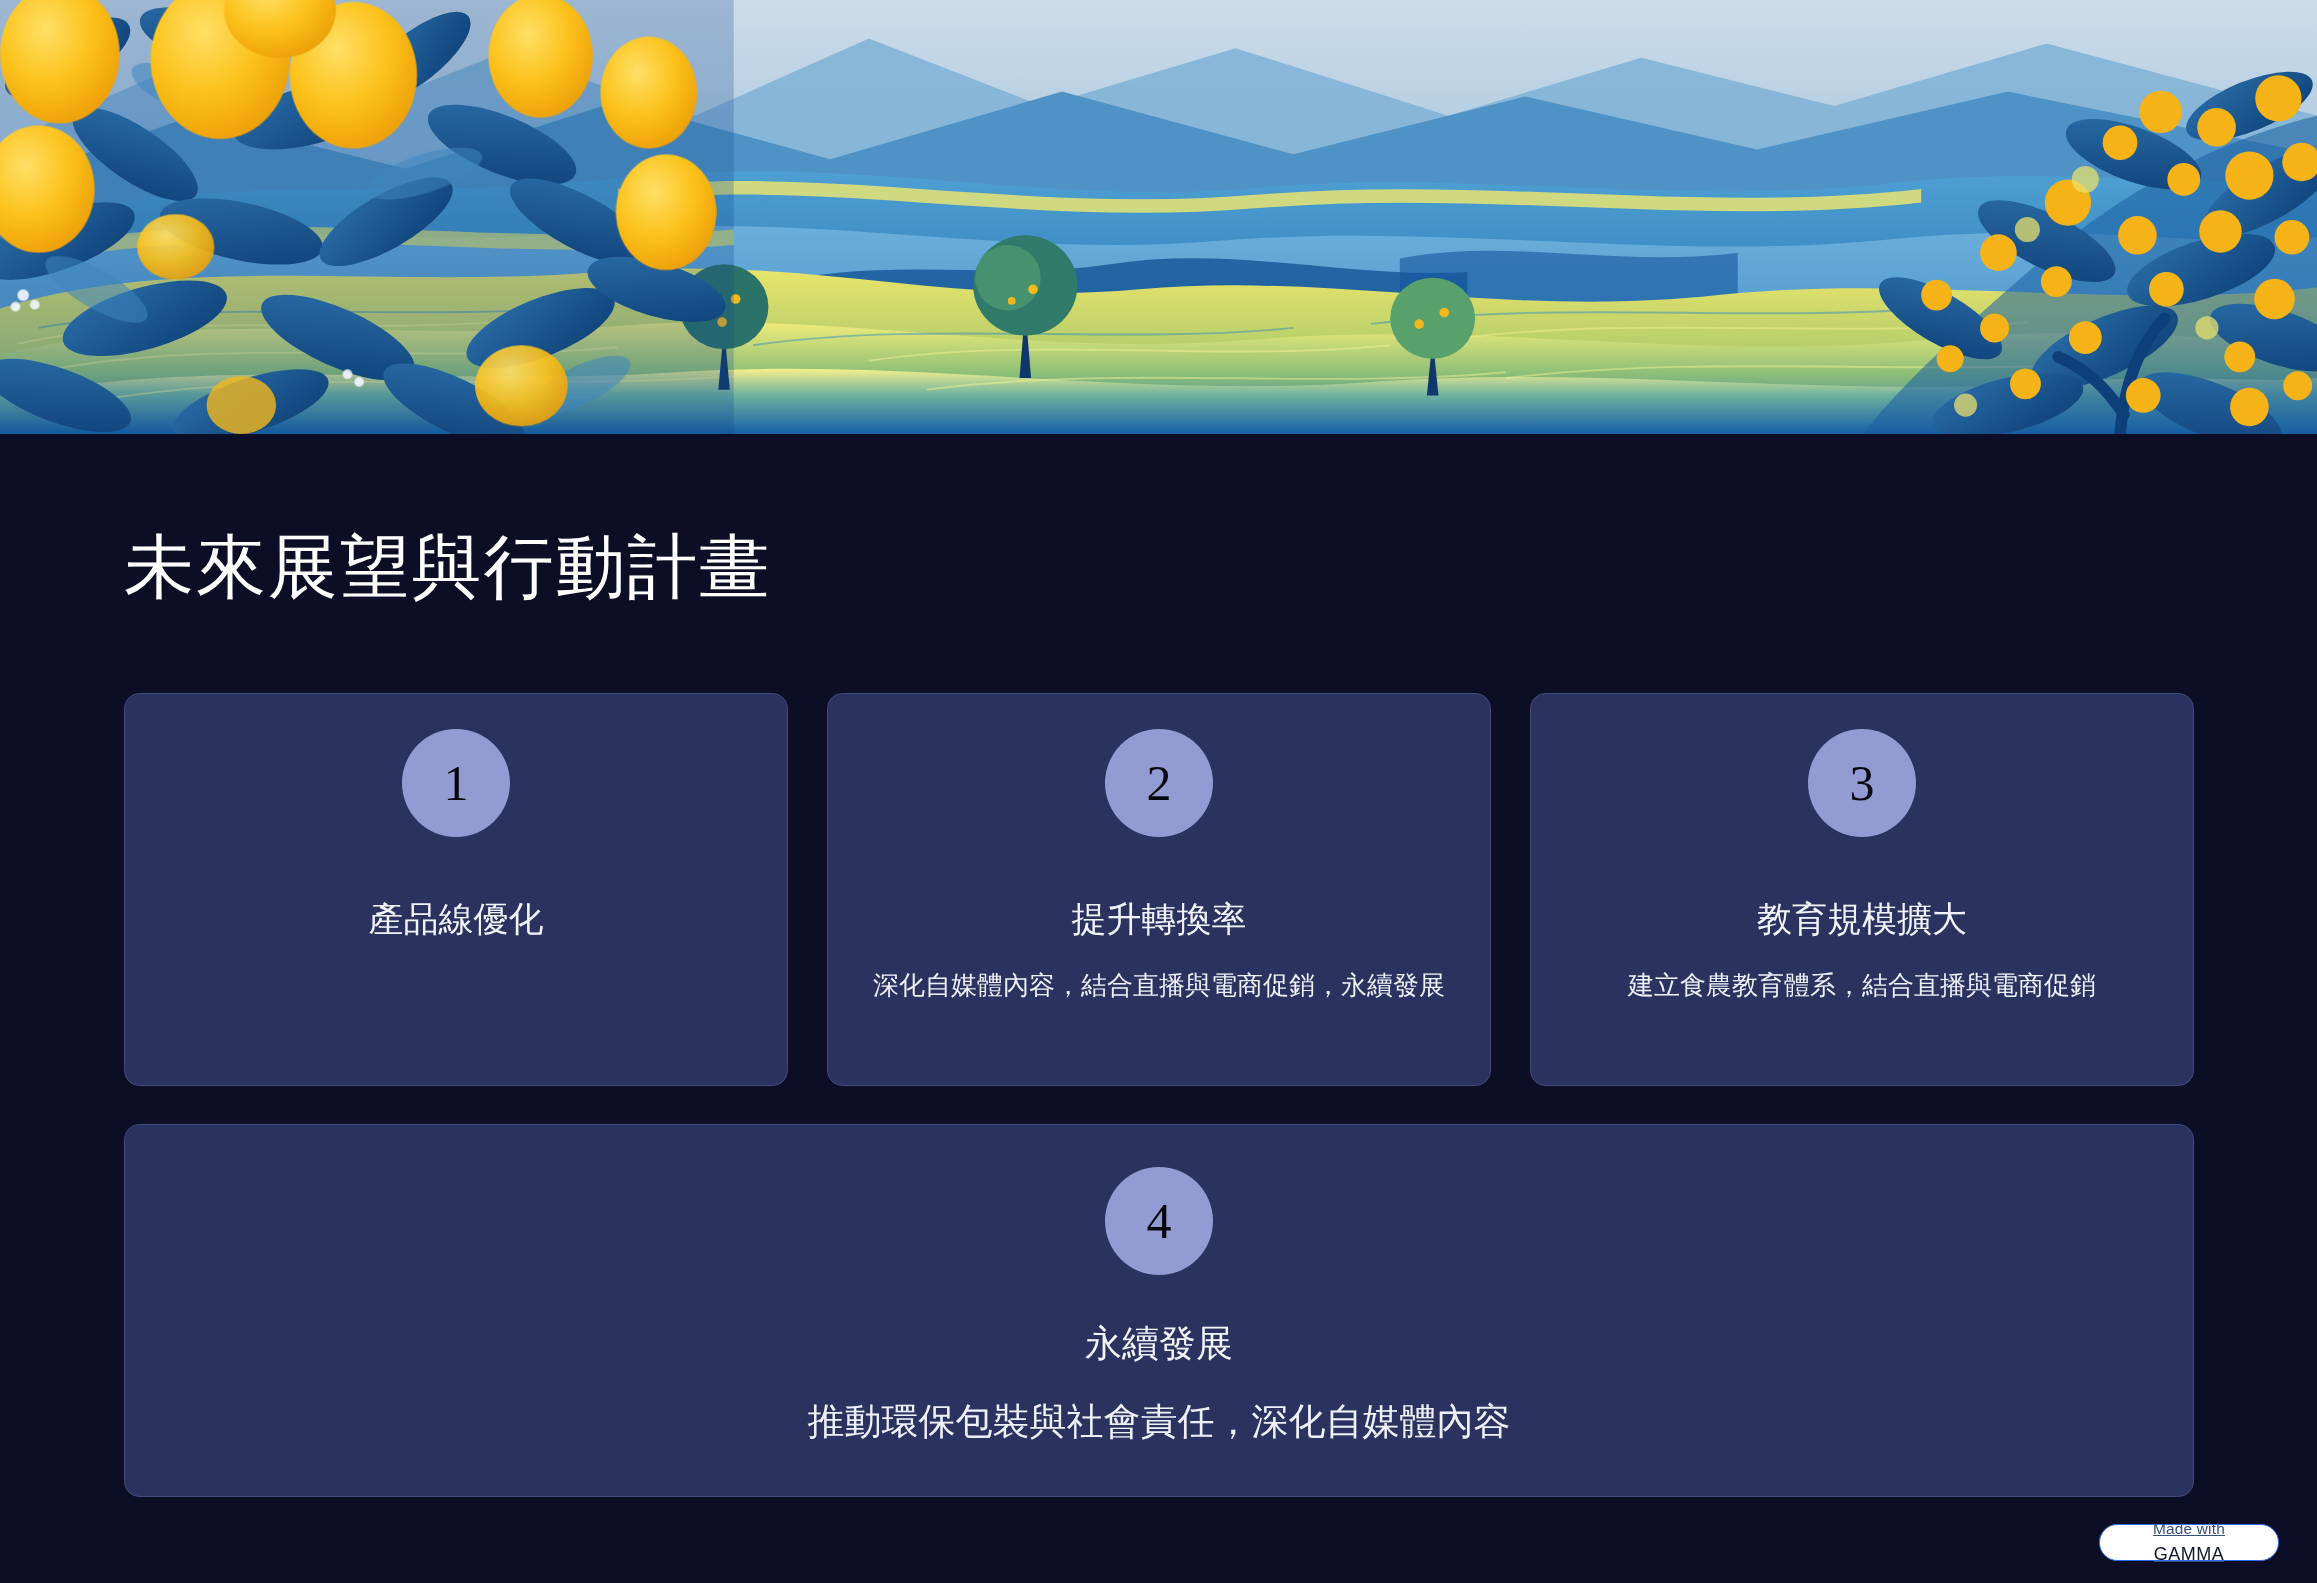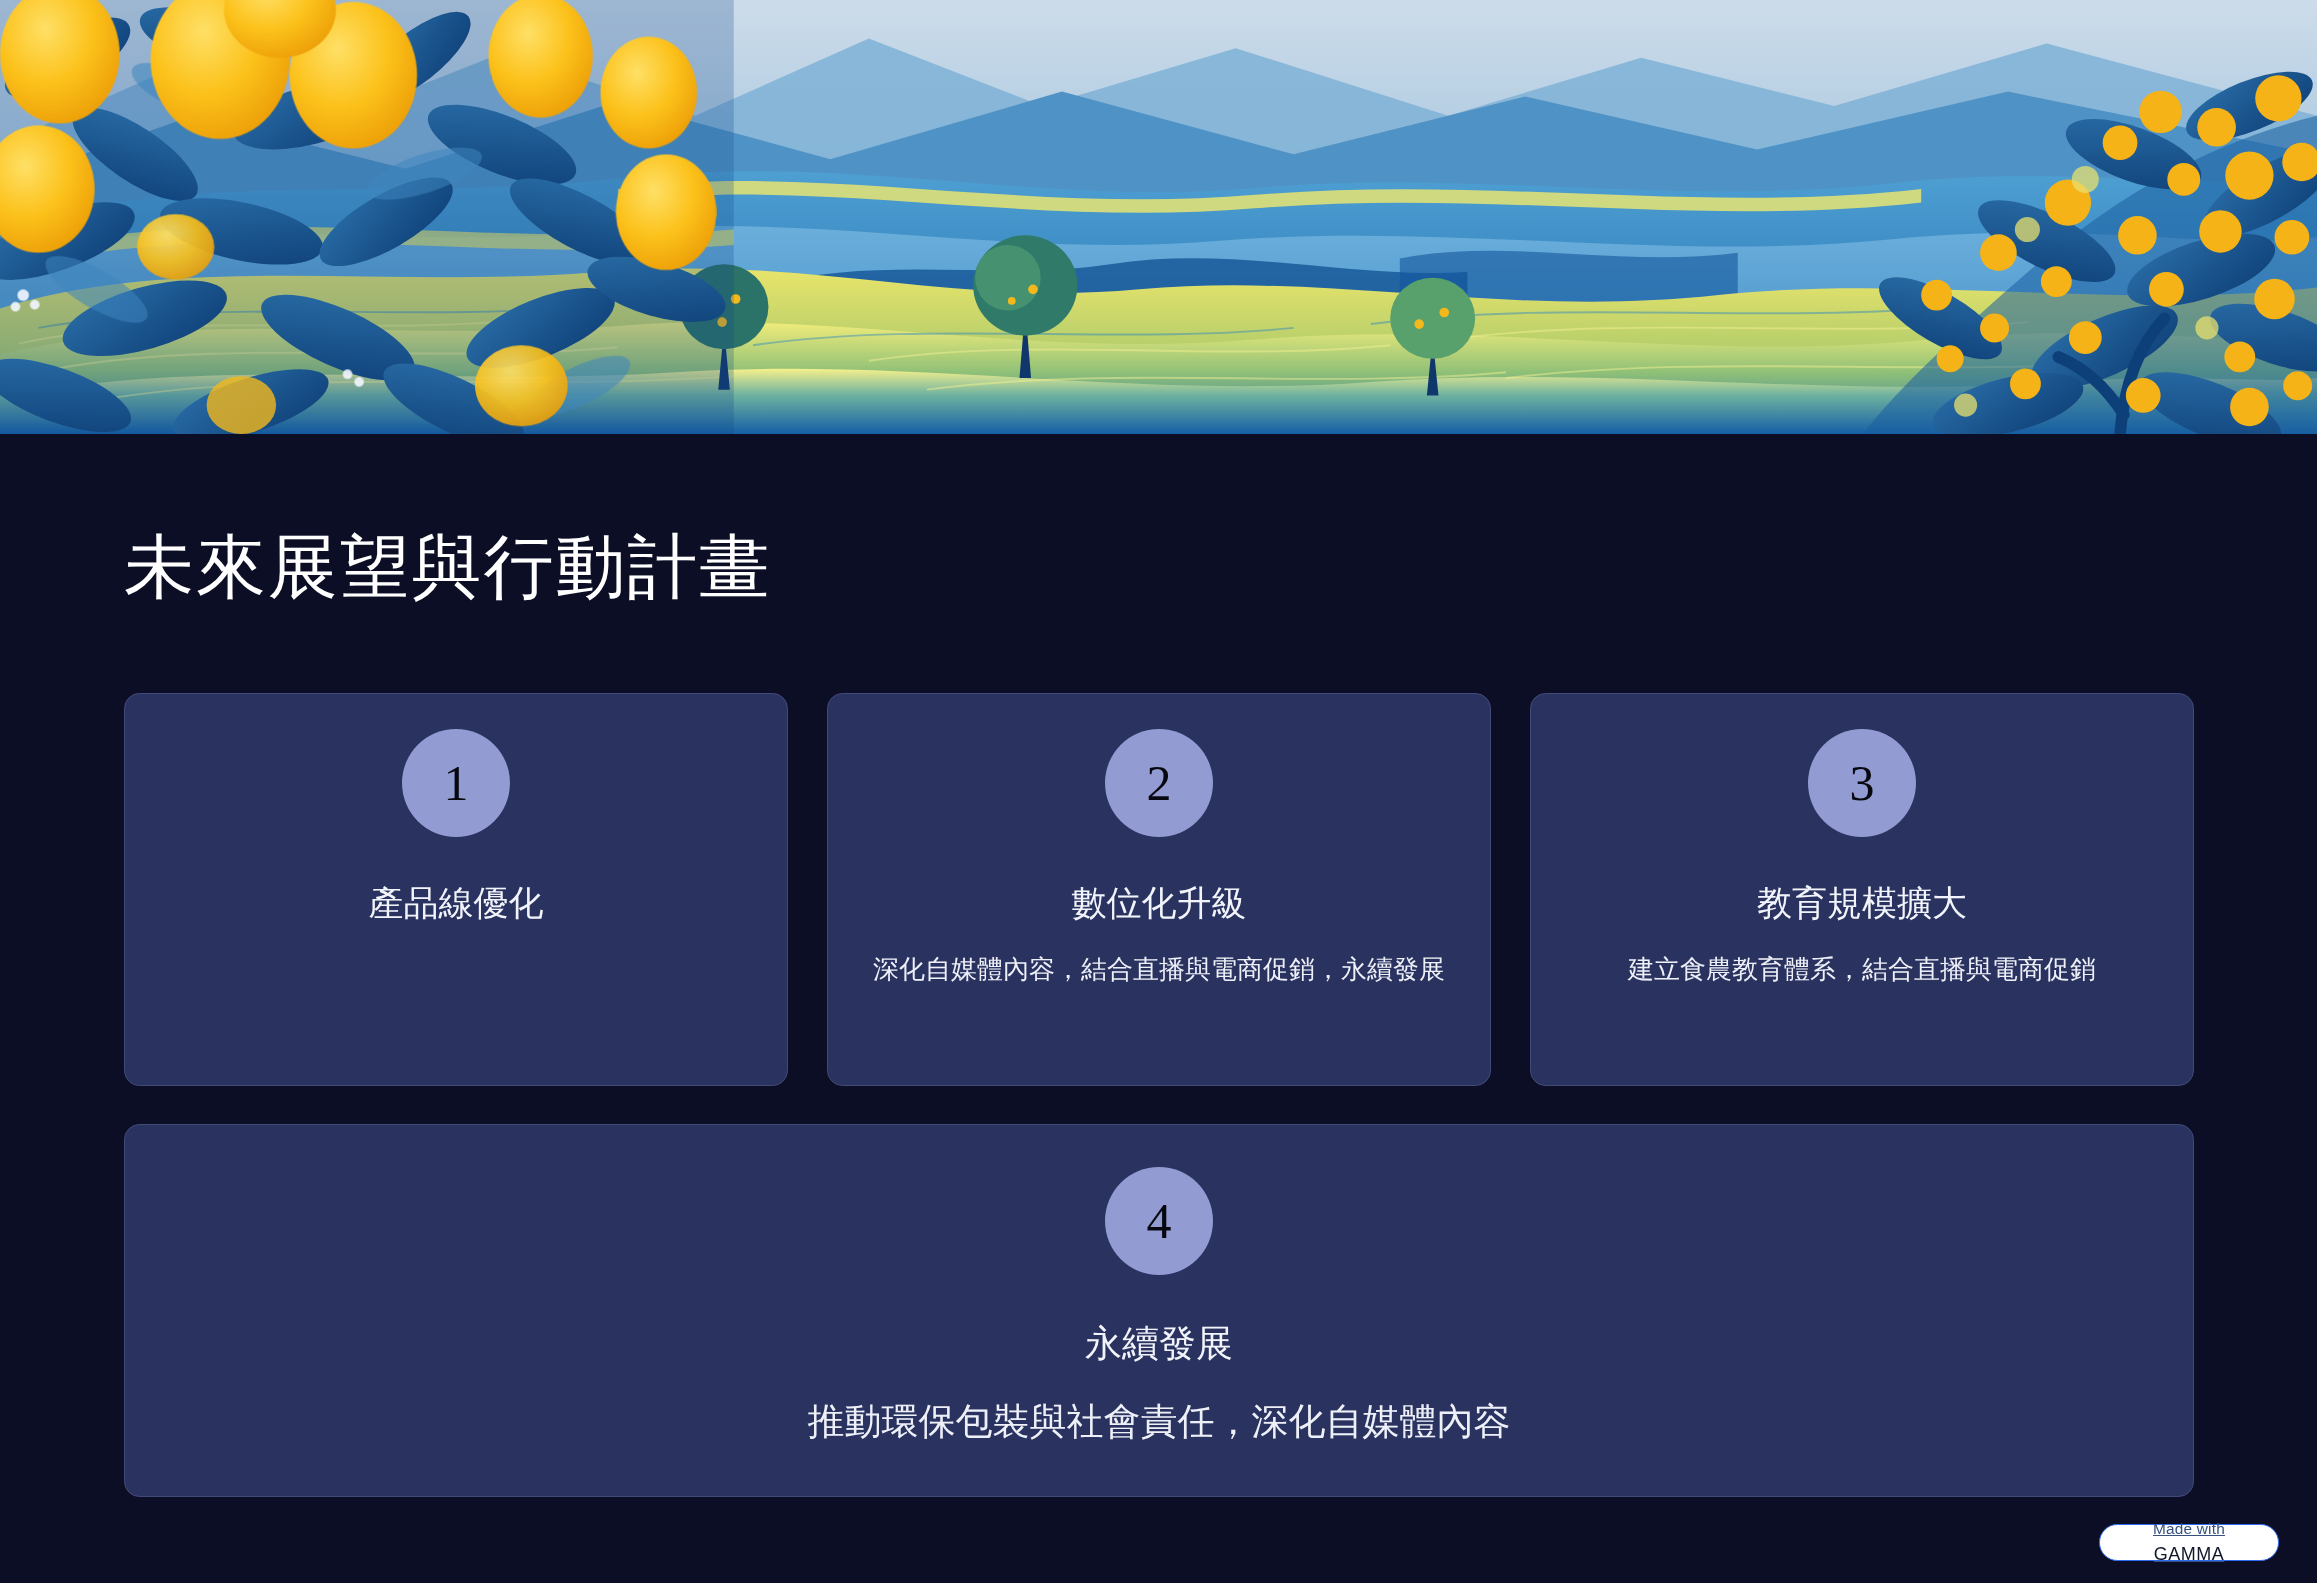--- a/index.html
+++ b/index.html
@@ -96,21 +96,21 @@
     align-items:center;
     justify-content:center;
     font-family:"Liberation Serif","DejaVu Serif",serif;
     font-size:50px;
     font-weight:400;
     color:#07070f;
     flex:none;
   }
 
   .card-title {
-    margin-top:44px;
+    margin-top:60px;
     font-size:35px;
     font-weight:400;
     color:#f2f4fb;
     text-align:center;
     line-height:1.25;
   }
 
   .card-body {
     margin-top:23px;
     font-size:26px;
@@ -367,21 +367,21 @@
 
   <div class="card-grid">
 
     <div class="card">
       <div class="badge">1</div>
       <div class="card-title">產品線優化</div>
     </div>
 
     <div class="card">
       <div class="badge">2</div>
-      <div class="card-title">數位化升級</div>
+      <div class="card-title">提升轉換率</div>
       <div class="card-body">深化自媒體內容，結合直播與電商促銷，永續發展</div>
     </div>
 
     <div class="card">
       <div class="badge">3</div>
       <div class="card-title">教育規模擴大</div>
       <div class="card-body">建立食農教育體系，結合直播與電商促銷</div>
     </div>
 
   </div>

